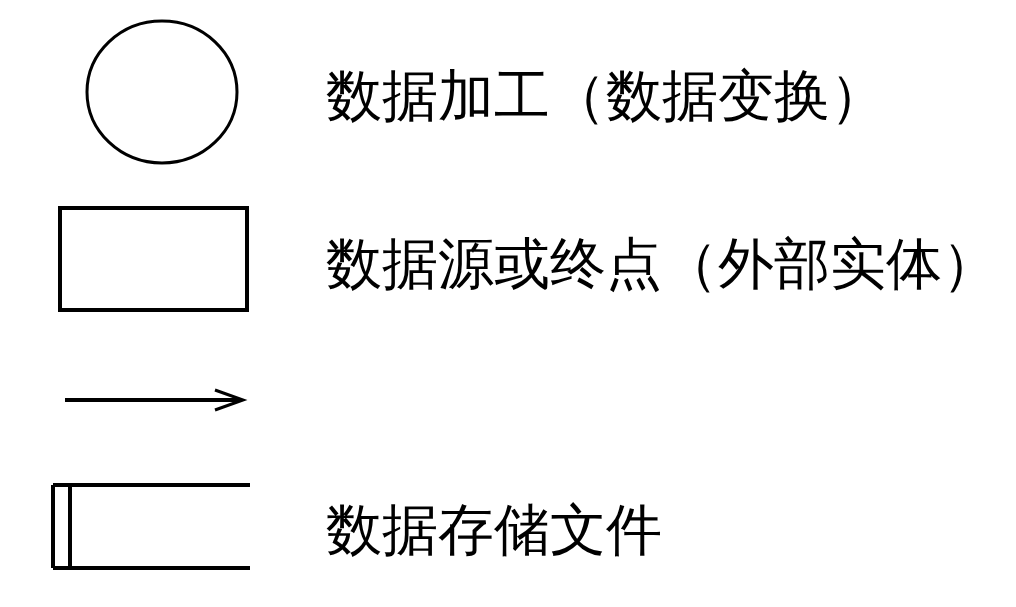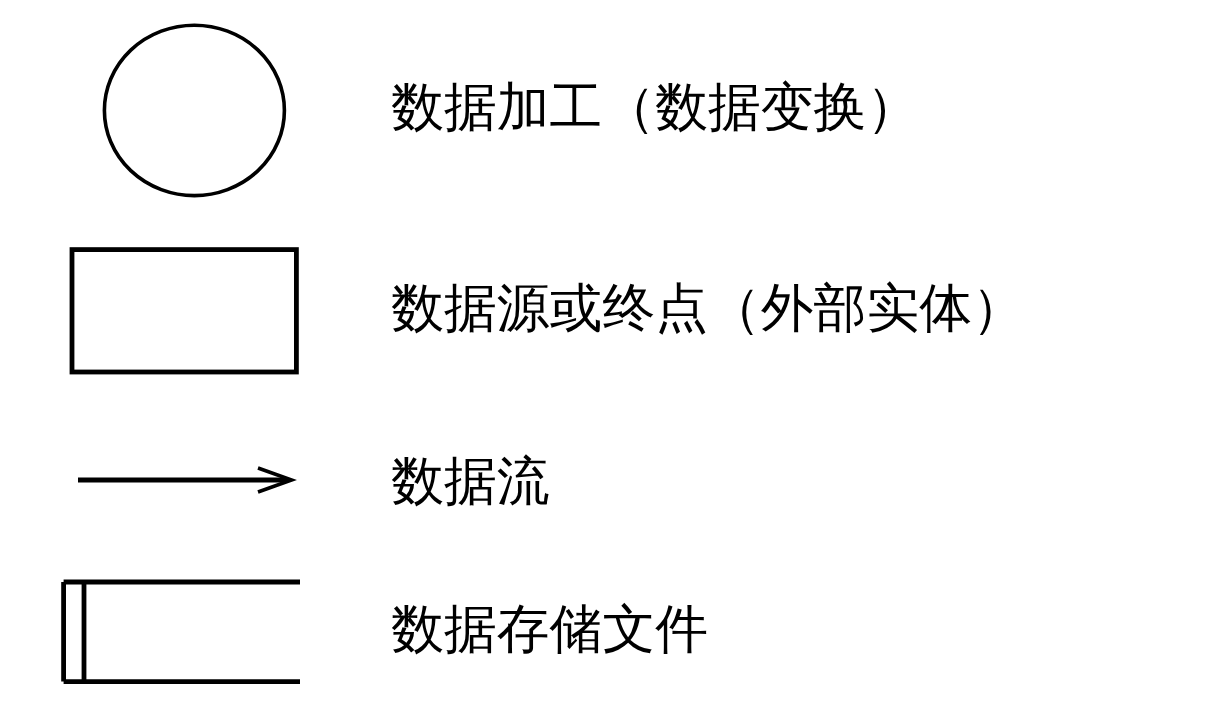--- a/index.html
+++ b/index.html
@@ -1,20 +1,20 @@
 <!DOCTYPE html>
 <html><head>
 <meta charset="utf-8">
 <style>
   html, body { margin:0; padding:0; background:#ffffff; }
   body { width:1016px; height:607px; position:relative; overflow:hidden;
          font-family:"DejaVu Serif","Liberation Serif",serif; color:#000; }
   .legend-row { position:absolute; left:0; width:1016px; }
   .symbol { position:absolute; }
-  .label { position:absolute; left:326px; font-size:44px; line-height:1; white-space:nowrap; letter-spacing:0px; }
+  .label { position:absolute; left:326px; font-size:56px; line-height:1; white-space:nowrap; letter-spacing:0px; }
 </style>
 </head>
 <body>
 
 <div>
 
   <div class="legend-row" style="top:0;height:190px;">
     <svg class="symbol" style="left:80px;top:14px;" width="166" height="156" viewBox="0 0 166 156">
       <ellipse cx="82" cy="78" rx="75" ry="71" fill="none" stroke="#000" stroke-width="3"></ellipse>
     </svg>
@@ -26,21 +26,20 @@
       <rect x="4" y="4" width="187" height="102" fill="none" stroke="#000" stroke-width="4"></rect>
     </svg>
     <span class="label" style="top:46px;">数据源或终点（外部实体）</span>
   </div>
 
   <div class="legend-row" style="top:360px;height:90px;">
     <svg class="symbol" style="left:60px;top:26px;" width="190" height="30" viewBox="0 0 190 30">
       <line x1="5" y1="14" x2="180" y2="14" stroke="#000" stroke-width="4"></line>
       <path d="M155 4 L183 14 L155 24" fill="none" stroke="#000" stroke-width="3"></path>
     </svg>
-    <span class="label" style="top:20px;">数据流</span>
   </div>
 
   <div class="legend-row" style="top:470px;height:120px;font-family:Liberation Mono, monospace;">
     <svg class="symbol" style="left:48px;top:10px;" width="206" height="96" viewBox="0 0 206 96">
       <line x1="5" y1="5" x2="202" y2="5" stroke="#000" stroke-width="4"></line>
       <line x1="5" y1="88" x2="202" y2="88" stroke="#000" stroke-width="4"></line>
       <line x1="5" y1="5" x2="5" y2="88" stroke="#000" stroke-width="4"></line>
       <line x1="22" y1="5" x2="22" y2="88" stroke="#000" stroke-width="4"></line>
     </svg>
     <span class="label" style="top:36px;">数据存储文件</span>

